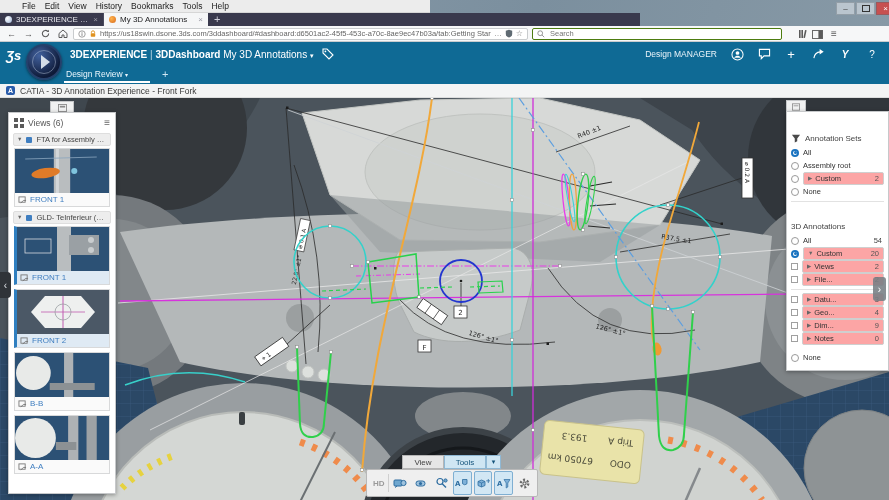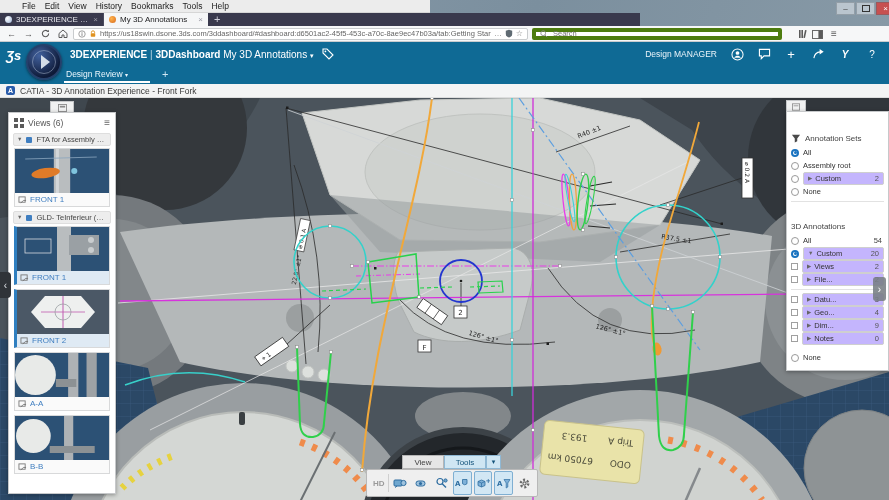--- a/index.html
+++ b/index.html
@@ -21,21 +21,21 @@
   .newtab{color:#cfcfda;font-size:11px;line-height:13px;padding:0 6px}
   .wbtn{width:17px;height:11px;display:inline-flex;align-items:center;justify-content:center;
         font-size:8px;color:#333;background:rgba(230,235,240,.55);border:1px solid rgba(90,100,110,.4)}
   .wbtn.close{background:#c75050;color:#fff}
   .navbar{left:0;top:26px;width:889px;height:16px;background:#f6f7f8;border-bottom:1px solid #c9ccce;
           display:flex;align-items:center;padding:0 5px;gap:4px;box-sizing:border-box}
   .navbtn{width:13px;height:12px;display:flex;align-items:center;justify-content:center;color:#5a5a5a;font-size:9px}
   .urlbox{width:455px;height:12px;background:#fff;border:1px solid #c9ccce;border-radius:2px;
           display:flex;align-items:center;gap:3px;padding:0 4px;font-size:7.5px;color:#666;box-sizing:border-box}
   .urlbox .url{flex:1;white-space:nowrap;overflow:hidden}
-  .searchbox{width:250px;height:12px;background:#fff;border:4px solid #4d7c0f;border-radius:2px;
+  .searchbox{width:250px;height:12px;background:#fff;border:1px solid #4d7c0f;border-radius:2px;
              display:flex;align-items:center;gap:3px;padding:0 4px;box-sizing:border-box}
   .searchbox input{border:0;outline:0;flex:1;font-size:7.5px;color:#777;background:transparent;font-family:inherit}
   
   .dxheader{left:0;top:42px;width:889px;height:24px;background:#0f6a95;display:flex;align-items:center;color:#fff}
   .dxrow2{left:0;top:66px;width:889px;height:18px;background:#0f6a95}
   .compass{left:26px;top:44px;width:36px;height:36px;border-radius:50%;z-index:5;
            background:radial-gradient(circle at 35% 30%,#41609c,#0e1a38 72%);
            border:2px solid #25406b;box-shadow:0 1px 3px rgba(0,0,0,.5);box-sizing:border-box}
   .compass .play{position:absolute;left:13px;top:9px;width:0;height:0;border-left:9px solid #d4dde8;
                  border-top:7px solid transparent;border-bottom:7px solid transparent}
@@ -74,21 +74,21 @@
   .vcard.sel .vlabel{background:#dfeaf4}
   .rpanel{left:786px;top:111px;width:103px;height:260px;box-sizing:border-box;font-size:7.5px;color:#333;padding:2px 4px}
   .rnub{left:786px;top:100px;width:18px;height:11px;background:#f1f2f2;border:1px solid #c6c8ca;border-bottom:0;
         display:flex;align-items:center;justify-content:center}
   .rsect{display:flex;align-items:center;gap:4px;font-size:8px;color:#444;margin:20px 0 3px}
   .rrow{display:flex;align-items:center;gap:4px;height:13px}
   .radio{width:8px;height:8px;border-radius:50%;border:1px solid #9a9a9a;box-sizing:border-box;flex:0 0 auto;background:#fff}
   .radio.on{border:2px solid #1a73c0}
   .radio.on::after{content:"";display:block;width:3px;height:3px;border-radius:50%;background:#1a73c0;margin:0.5px auto}
   .chk{width:7px;height:7px;border:1px solid #a0a0a0;background:#fff;flex:0 0 auto;box-sizing:border-box}
-  .chip{display:flex;align-items:center;gap:3px;background:#c4b5fd;border:1px solid #cfcfcf;border-radius:2px;
+  .chip{display:flex;align-items:center;gap:3px;background:#fca5a5;border:1px solid #cfcfcf;border-radius:2px;
         padding:1px 4px;flex:1;box-sizing:border-box}
   .chip .cl{flex:1;white-space:nowrap;overflow:hidden}
   .cnt{color:#555}
   .rdiv{height:1px;background:#e2e2e2;margin:3px 0}
   .sub{margin-left:0}
   .allcnt{margin-left:auto;padding-right:2px;color:#444}
   
   .btabs{left:402px;top:455px;display:flex;height:14px;font-size:8px}
   .btab{display:flex;align-items:center;justify-content:center;width:42px;border:1px solid #b5b5b5;
         background:#e6e6e6;color:#444;box-sizing:border-box}
@@ -507,48 +507,48 @@
       <svg width="9" height="8" viewBox="0 0 10 9">
           <rect x="1" y="1" width="7" height="6" fill="none" stroke="#777"></rect>
           <path d="M3 8 6 5h3" stroke="#777" fill="none"></path>
         </svg>
       <span>FRONT 2</span>
     </div>
   </div>
   <div class="vcard">
     <svg class="vthumb" viewBox="0 0 92 44" preserveAspectRatio="none">
       <rect width="92" height="44" fill="#2c5175"></rect>
+      <circle cx="18" cy="20" r="17" fill="#e8eae8"></circle>
+      <rect x="48" y="0" width="9" height="44" fill="#aeb2b5"></rect>
+      <rect x="34" y="30" width="44" height="7" fill="#8c9194"></rect>
+    </svg>
+    <div class="vlabel">
+      <svg width="9" height="8" viewBox="0 0 10 9">
+          <rect x="1" y="1" width="7" height="6" fill="none" stroke="#777"></rect>
+          <path d="M3 8 6 5h3" stroke="#777" fill="none"></path>
+        </svg>
+      <span>B-B</span>
+    </div>
+  </div>
+  <div class="vcard">
+    <svg class="vthumb" viewBox="0 0 92 44" preserveAspectRatio="none">
+      <rect width="92" height="44" fill="#2c5175"></rect>
       <circle cx="20" cy="22" r="20" fill="#e8eae8"></circle>
       <rect x="52" y="0" width="10" height="44" fill="#aeb2b5"></rect>
         <rect x="70" y="0" width="10" height="44" fill="#9ea2a5"></rect>
       <rect x="40" y="26" width="20" height="8" fill="#8c9194"></rect>
     </svg>
     <div class="vlabel">
       <svg width="9" height="8" viewBox="0 0 10 9">
           <rect x="1" y="1" width="7" height="6" fill="none" stroke="#777"></rect>
           <path d="M3 8 6 5h3" stroke="#777" fill="none"></path>
         </svg>
       <span>A-A</span>
     </div>
   </div>
-  <div class="vcard">
-    <svg class="vthumb" viewBox="0 0 92 44" preserveAspectRatio="none">
-      <rect width="92" height="44" fill="#2c5175"></rect>
-      <circle cx="18" cy="20" r="17" fill="#e8eae8"></circle>
-      <rect x="48" y="0" width="9" height="44" fill="#aeb2b5"></rect>
-      <rect x="34" y="30" width="44" height="7" fill="#8c9194"></rect>
-    </svg>
-    <div class="vlabel">
-      <svg width="9" height="8" viewBox="0 0 10 9">
-          <rect x="1" y="1" width="7" height="6" fill="none" stroke="#777"></rect>
-          <path d="M3 8 6 5h3" stroke="#777" fill="none"></path>
-        </svg>
-      <span>B-B</span>
-    </div>
-  </div>
 </div>
 
 <div class="abs rnub">
   <svg width="8" height="8" viewBox="0 0 10 9">
       <rect x="0.5" y="0.5" width="9" height="8" fill="none" stroke="#8a8a8a"></rect>
       <line x1="2" y1="3" x2="8" y2="3" stroke="#8a8a8a"></line>
     </svg>
 </div>
 <div class="abs panel rpanel">
   <div class="rsect">

